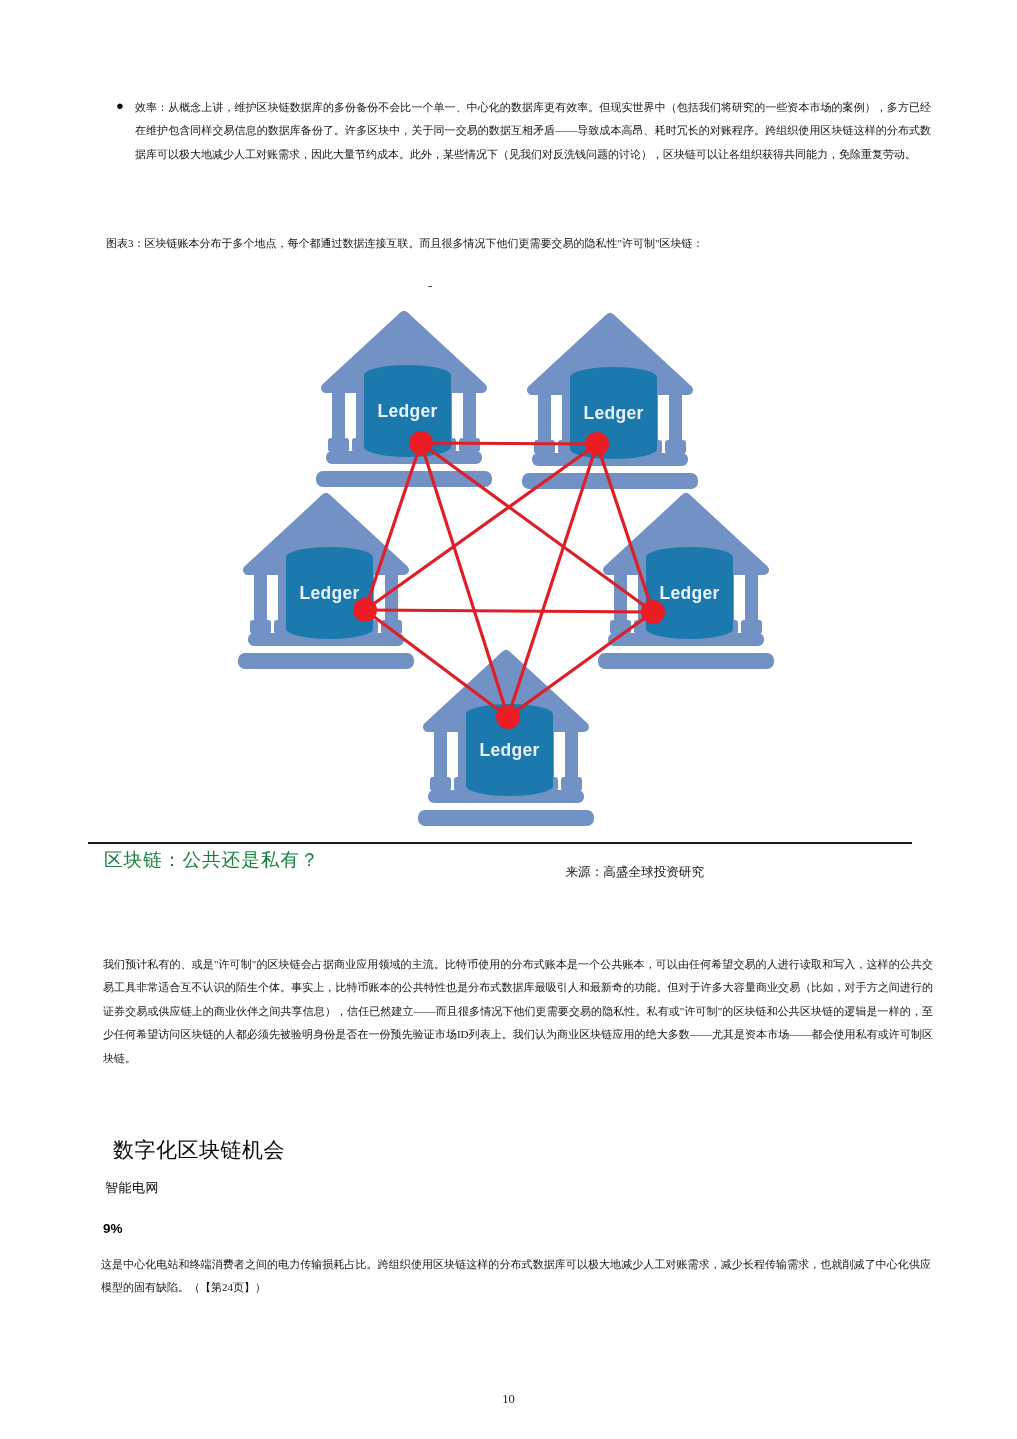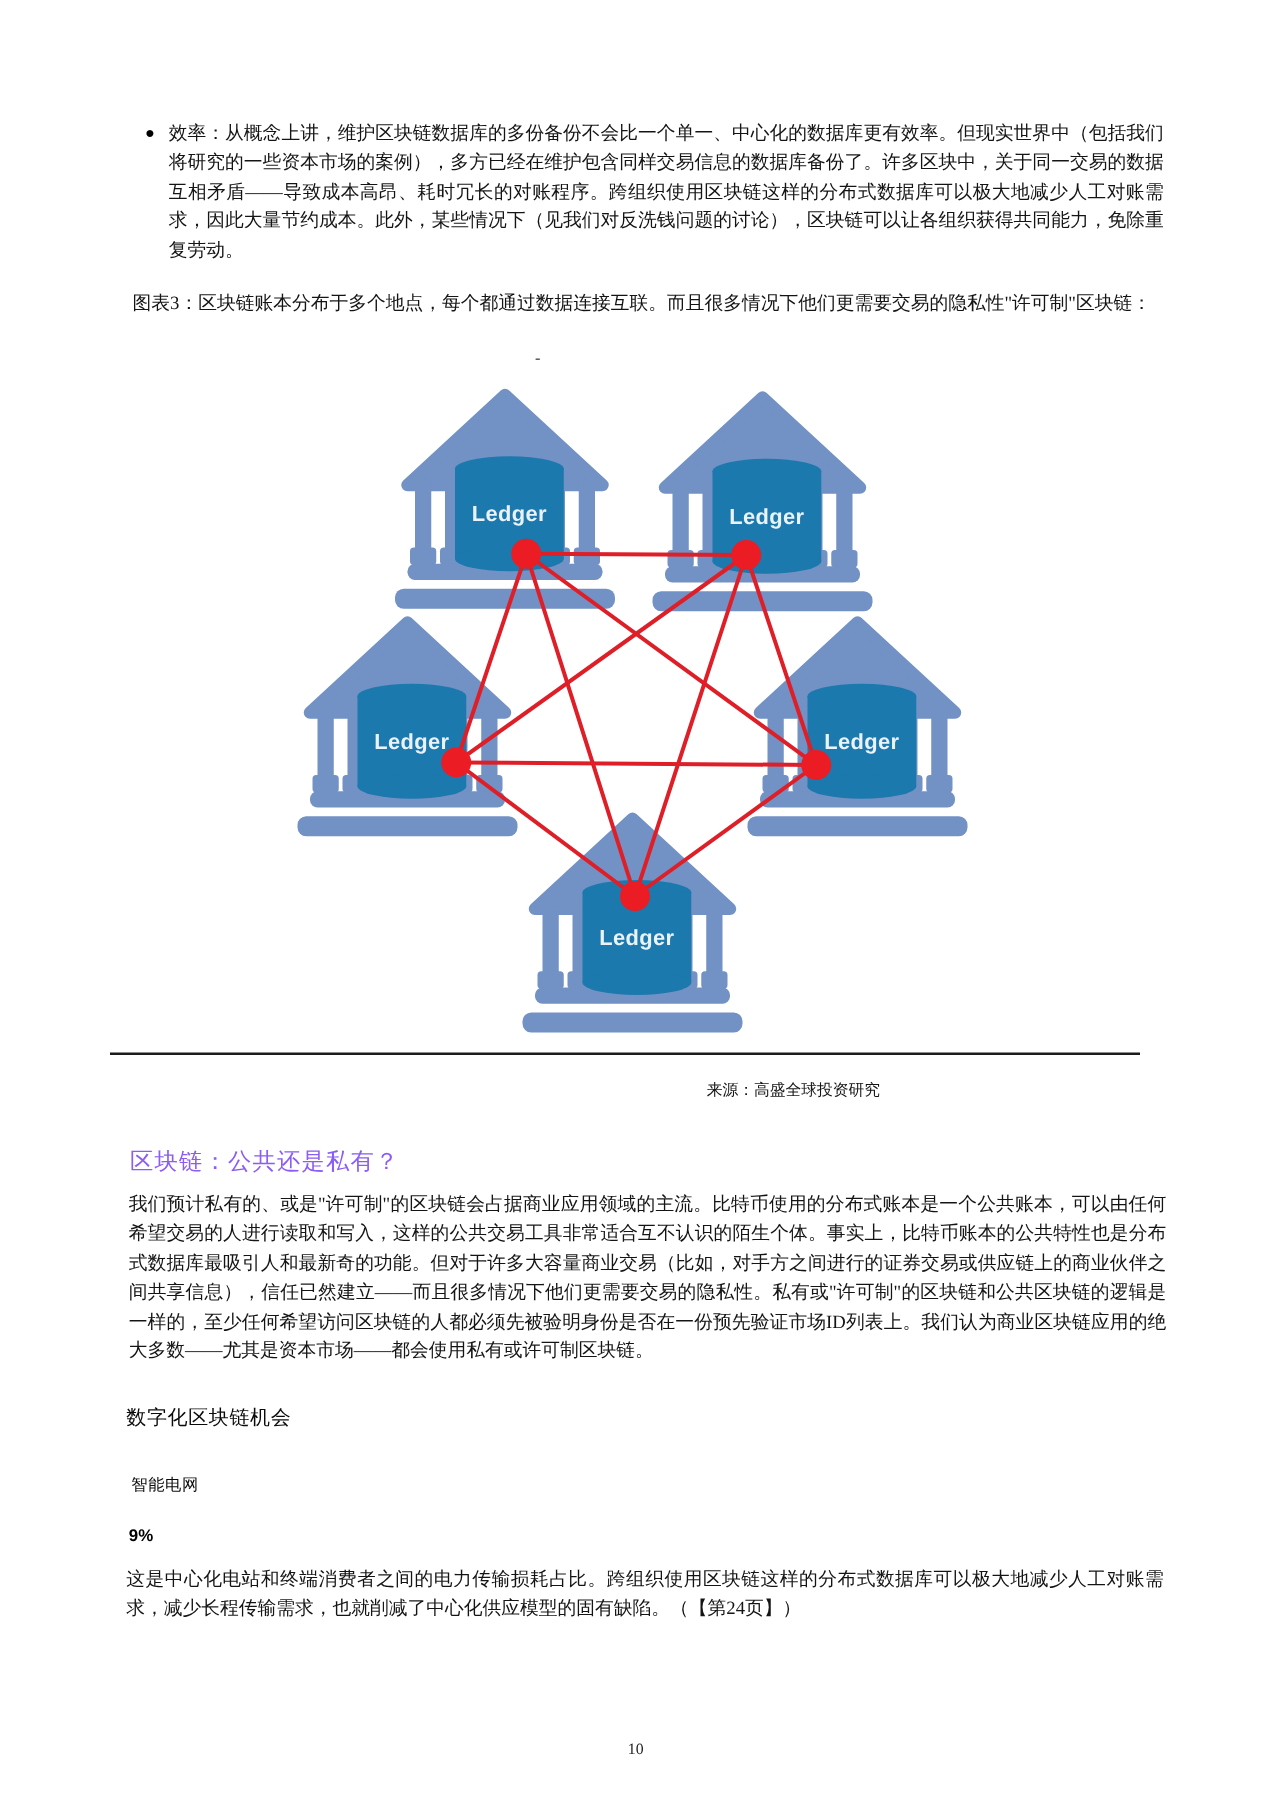--- a/index.html
+++ b/index.html
@@ -1,30 +1,30 @@
 <!DOCTYPE html>
 <html><head>
 <meta charset="utf-8">
 <style>
   html,body{margin:0;padding:0;background:#ffffff;}
   .page{
     position:relative;width:1017px;height:1439px;background:#ffffff;overflow:hidden;
     font-family:"Liberation Serif","DejaVu Serif",serif;color:#141414;
   }
-  .txt{position:absolute;font-size:15px;line-height:23.4px;text-align:justify;color:#141414;}
+  .txt{position:absolute;font-size:11px;line-height:23.4px;text-align:justify;color:#141414;}
   .bullet-marker{position:absolute;left:116px;top:99px;font-size:13px;line-height:13px;color:#000;}
   .bullet-text{left:135px;top:96px;width:796px;}
   .caption{left:106px;top:232px;width:826px;}
   .stray-dash{position:absolute;left:428px;top:278px;font-size:13px;color:#333;}
   .figure-svg{position:absolute;left:230px;top:300px;width:560px;height:540px;}
   .divider{position:absolute;left:88px;top:842px;width:824px;height:0;border-top:2px solid #1c1c1c;}
   .source{left:104px;top:861px;width:600px;font-size:12.6px;text-align:right;}
-  .h1{position:absolute;left:104px;top:916px;font-size:18.6px;font-weight:normal;margin:0;color:#8b5cf6;letter-spacing:1px;}
+  .h1{position:absolute;left:104px;top:847px;font-size:18.6px;font-weight:normal;margin:0;color:#15803d;letter-spacing:1px;}
   .para1{left:103px;top:953px;width:830px;}
-  .h2{position:absolute;left:101px;top:1124px;font-size:16px;font-weight:normal;margin:0;color:#0a0a0a;letter-spacing:0.5px;}
+  .h2{position:absolute;left:101px;top:1124px;font-size:21px;font-weight:normal;margin:12px;color:#0a0a0a;letter-spacing:0.5px;}
   .h3{position:absolute;left:101px;top:1175px;font-size:13px;font-weight:normal;margin:4px;color:#0a0a0a;letter-spacing:0.5px;}
   .stat{position:absolute;left:103px;top:1221px;font-family:"Liberation Sans","DejaVu Sans",sans-serif;font-size:13.5px;font-weight:bold;color:#000;}
   .para2{left:101px;top:1253px;width:830px;}
   .pagenum{position:absolute;left:0;top:1392px;width:1017px;text-align:center;font-size:12.6px;color:#222;}
   .ledger-label{
     font-family:"Liberation Sans","DejaVu Sans",sans-serif;font-size:17.5px;font-weight:bold;
     fill:#EAF2FA;text-anchor:middle;letter-spacing:0.3px;
   }
 </style>
 </head>

